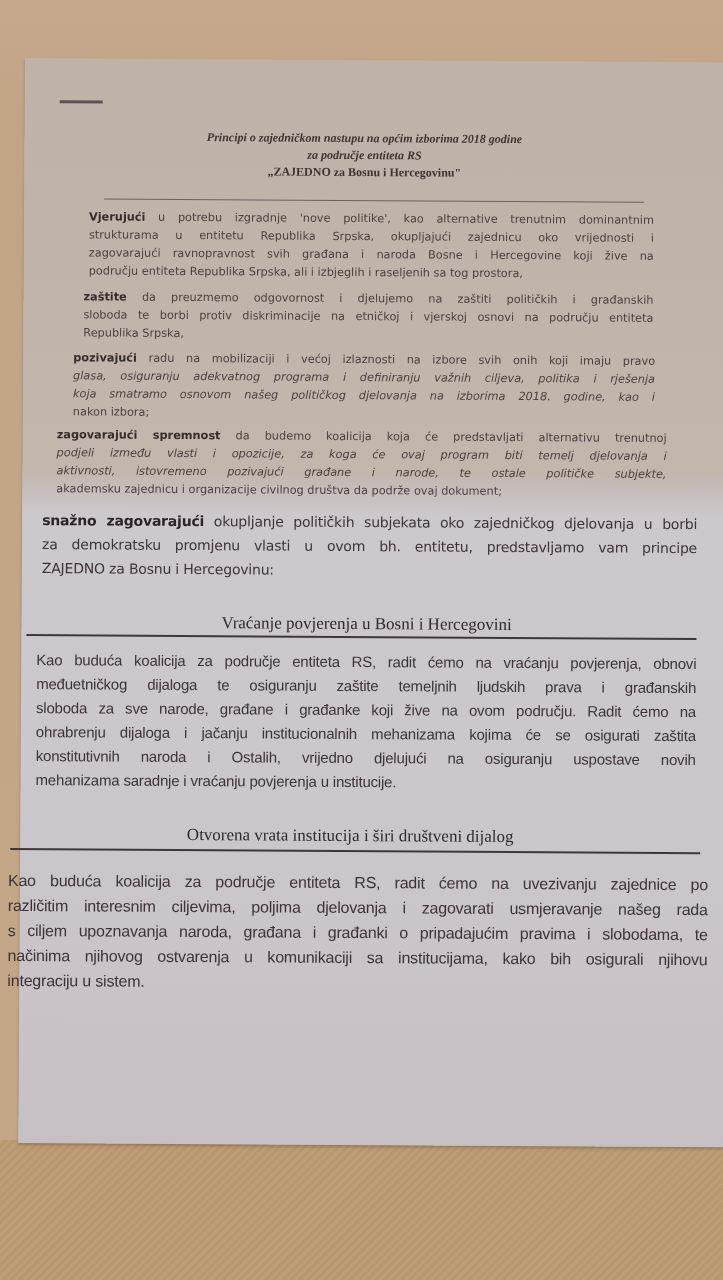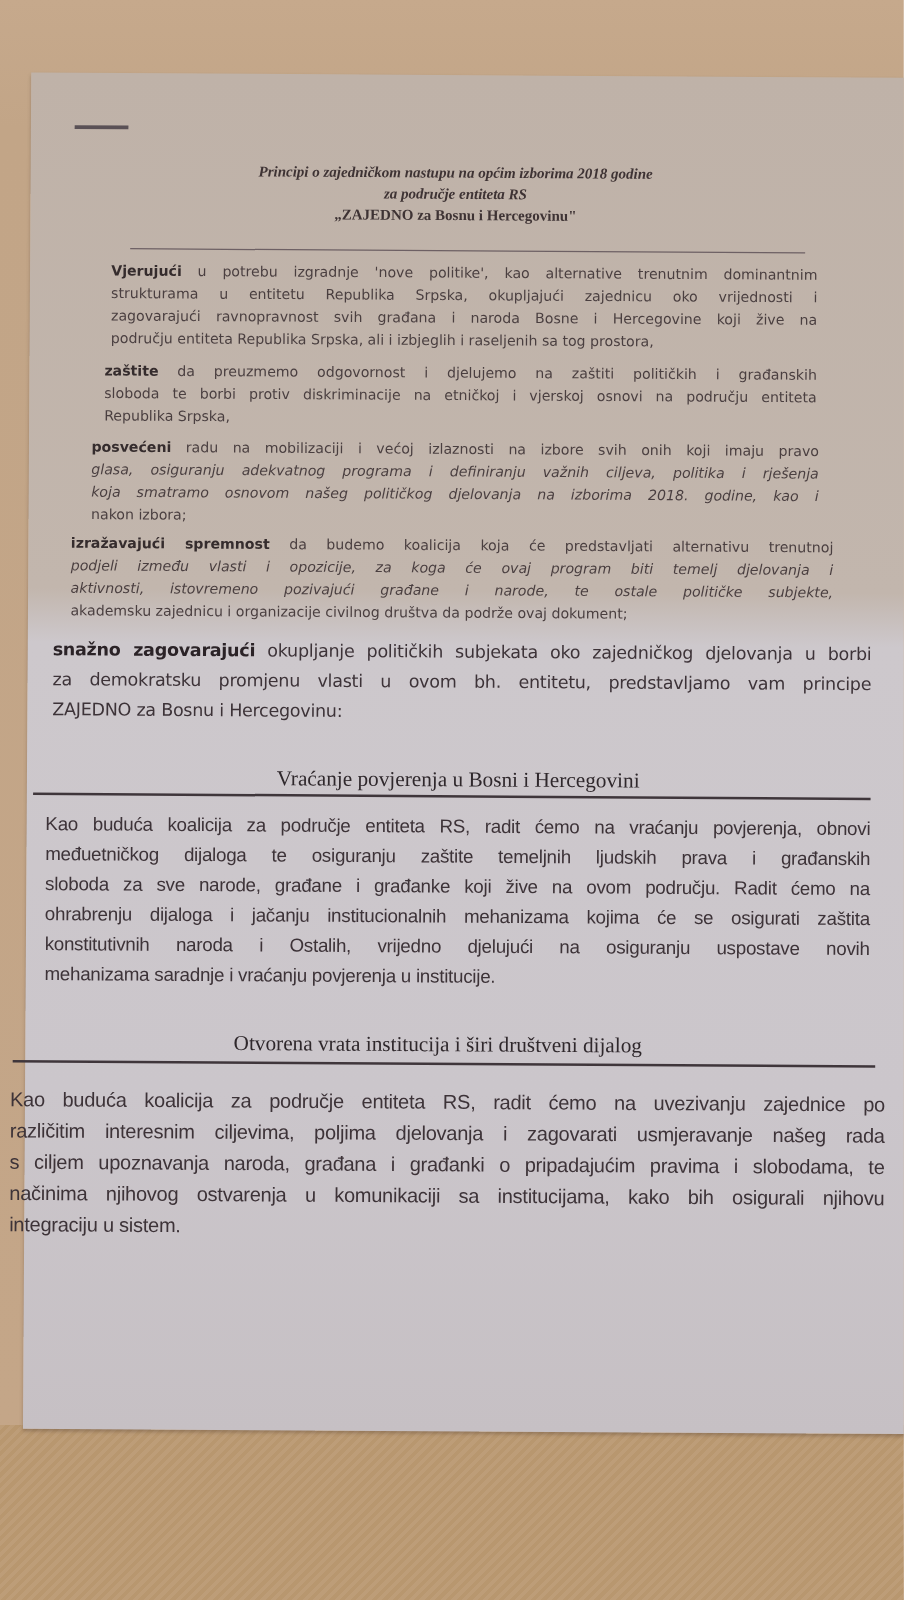--- a/index.html
+++ b/index.html
@@ -88,28 +88,28 @@
     <span class="line">području entiteta Republika Srpska, ali i izbjeglih i raseljenih sa tog prostora,</span>
   </div>
 
   <div class="para-small p2">
     <span class="line just"><b>zaštite</b><span> da preuzmemo odgovornost i djelujemo na zaštiti političkih i građanskih</span></span>
     <span class="line just">sloboda te borbi protiv diskriminacije na etničkoj i vjerskoj osnovi na području entiteta</span>
     <span class="line">Republika Srpska,</span>
   </div>
 
   <div class="para-small p3">
-    <span class="line just"><b>posvećeni</b><span> radu na mobilizaciji i većoj izlaznosti na izbore svih onih koji imaju pravo</span></span>
+    <span class="line just"><b>pozivajući</b><span> radu na mobilizaciji i većoj izlaznosti na izbore svih onih koji imaju pravo</span></span>
     <span class="line just l2">glasa, osiguranju adekvatnog programa i definiranju važnih ciljeva, politika i rješenja</span>
     <span class="line just l3">koja smatramo osnovom našeg političkog djelovanja na izborima 2018. godine, kao i</span>
     <span class="line">nakon izbora;</span>
   </div>
 
   <div class="para-small p4">
-    <span class="line just"><b>izražavajući spremnost</b><span> da budemo koalicija koja će predstavljati alternativu trenutnoj</span></span>
+    <span class="line just"><b>zagovarajući spremnost</b><span> da budemo koalicija koja će predstavljati alternativu trenutnoj</span></span>
     <span class="line just l2">podjeli između vlasti i opozicije, za koga će ovaj program biti temelj djelovanja i</span>
     <span class="line just l3">aktivnosti, istovremeno pozivajući građane i narode, te ostale političke subjekte,</span>
     <span class="line">akademsku zajednicu i organizacije civilnog društva da podrže ovaj dokument;</span>
   </div>
 
   <div class="para-large p5">
     <span class="line just"><b>snažno zagovarajući</b><span> okupljanje političkih subjekata oko zajedničkog djelovanja u borbi</span></span>
     <span class="line just">za demokratsku promjenu vlasti u ovom bh. entitetu, predstavljamo vam principe</span>
     <span class="line">ZAJEDNO za Bosnu i Hercegovinu:</span>
   </div>

